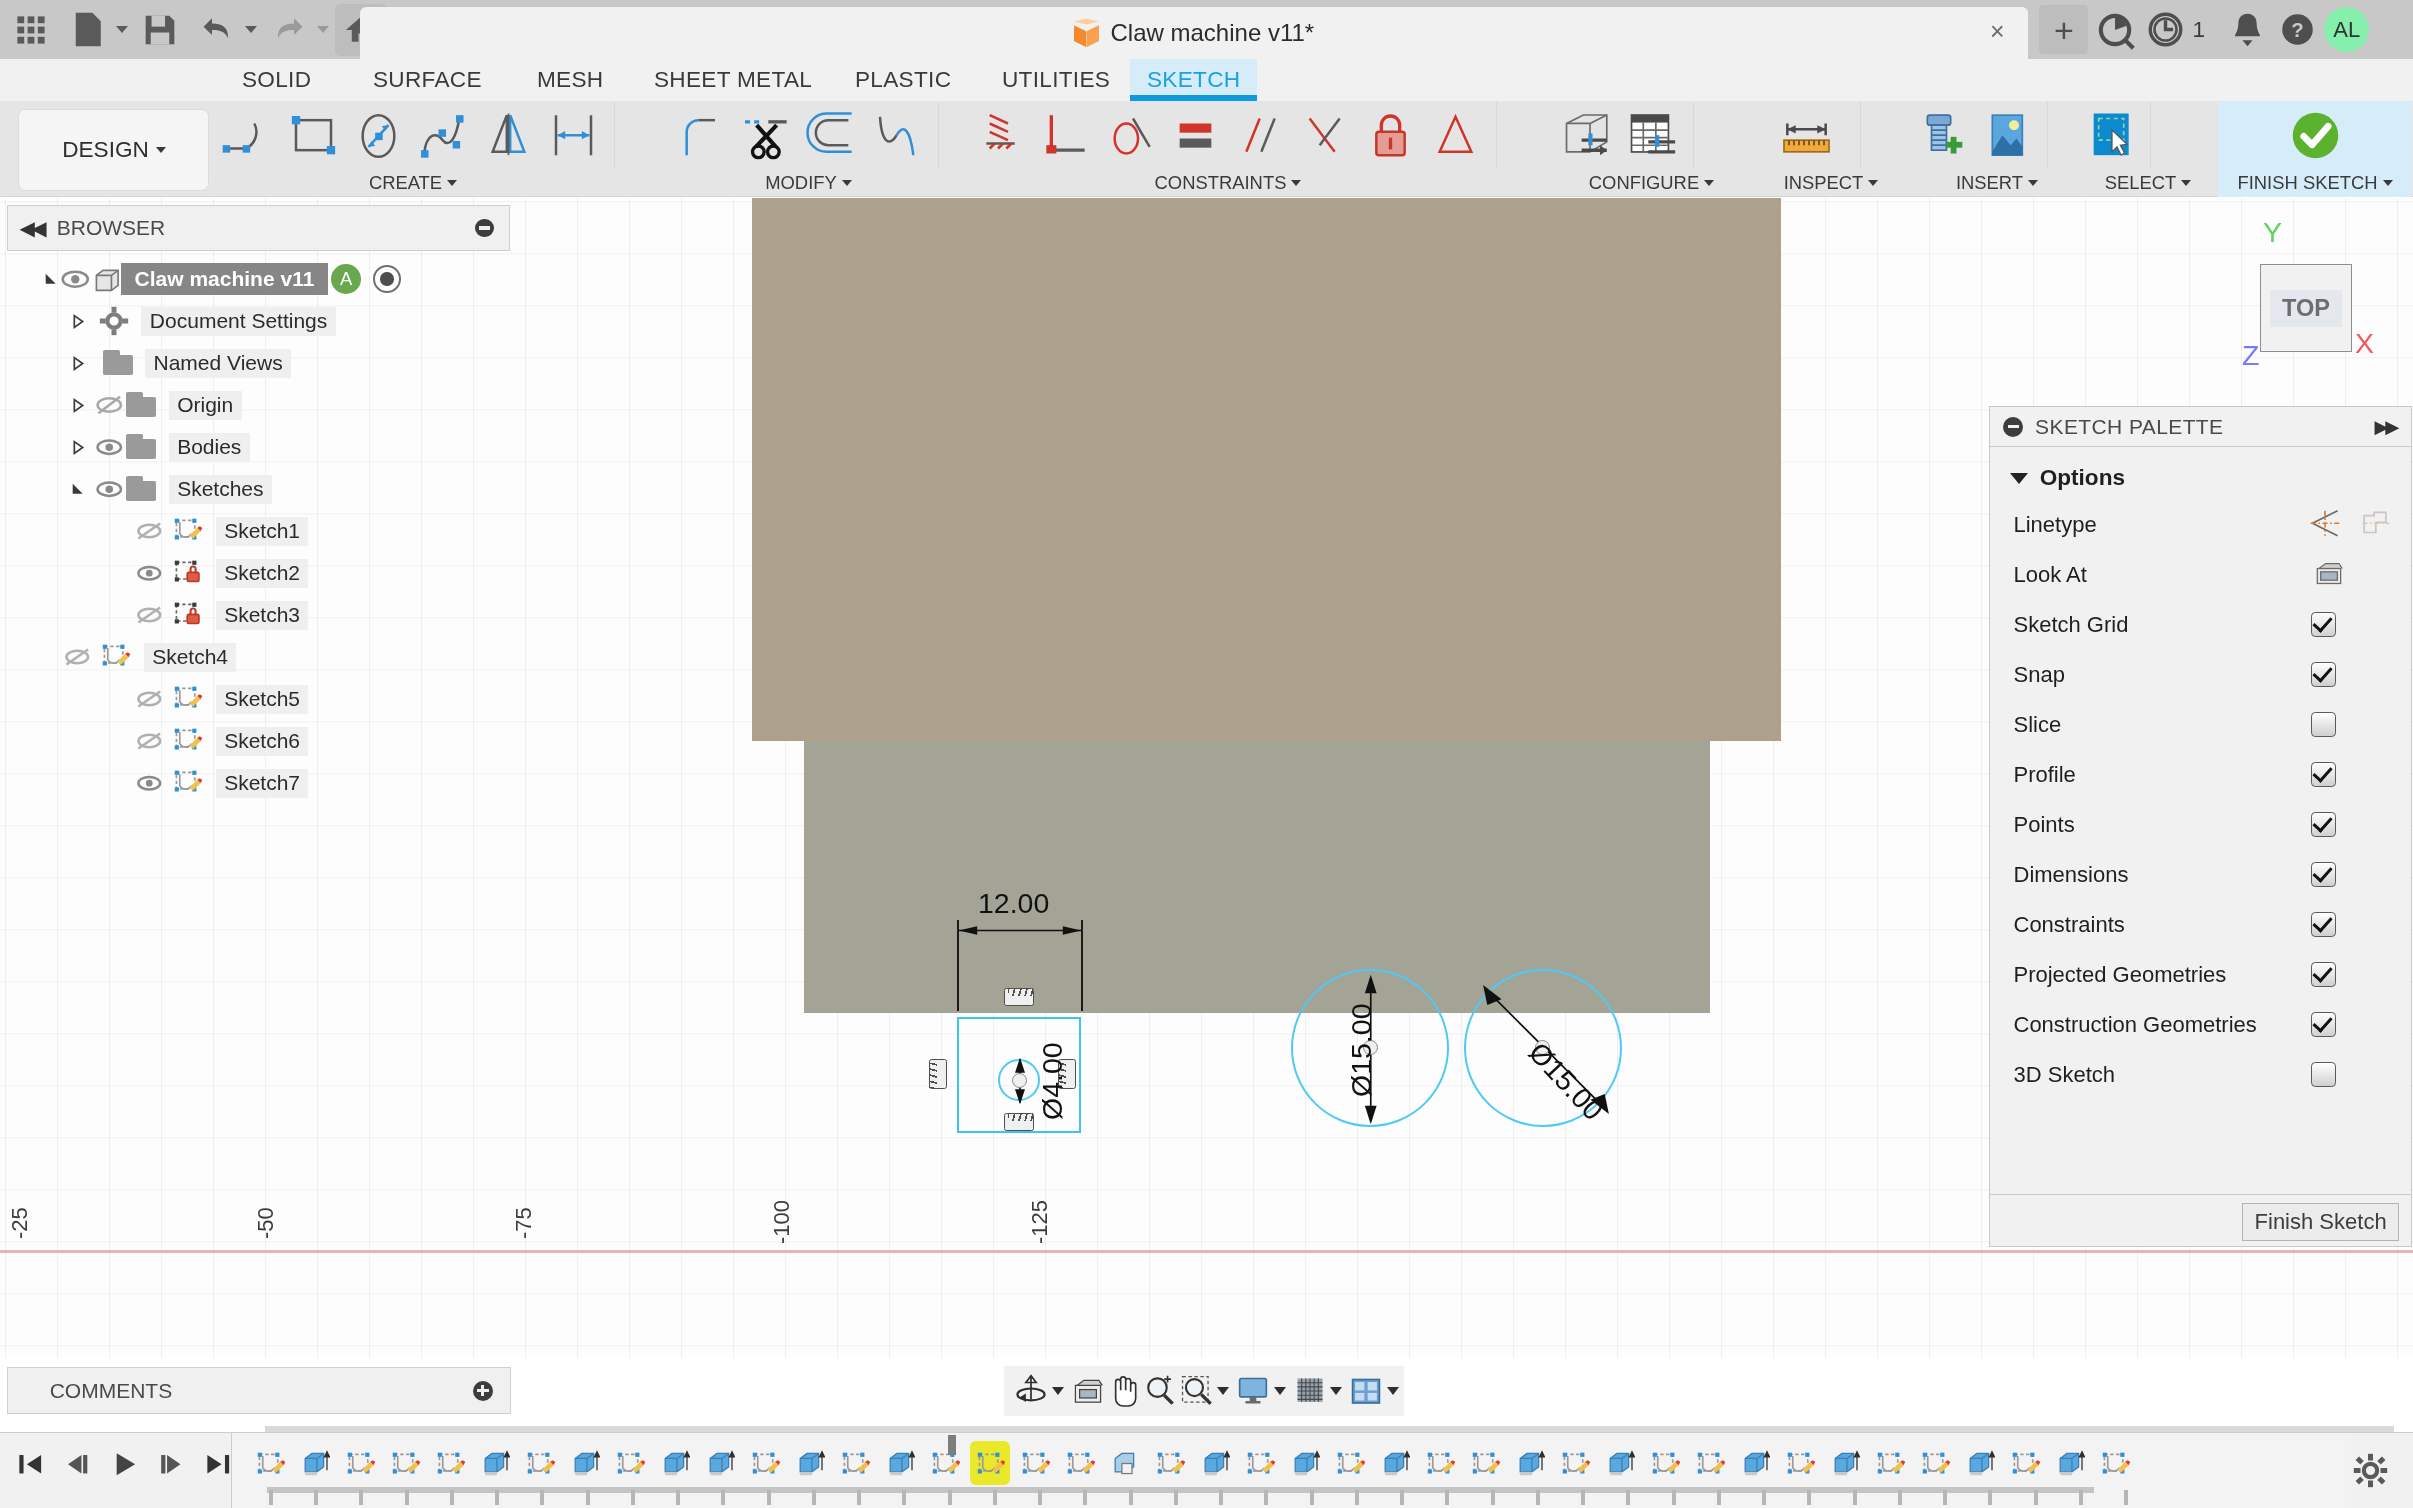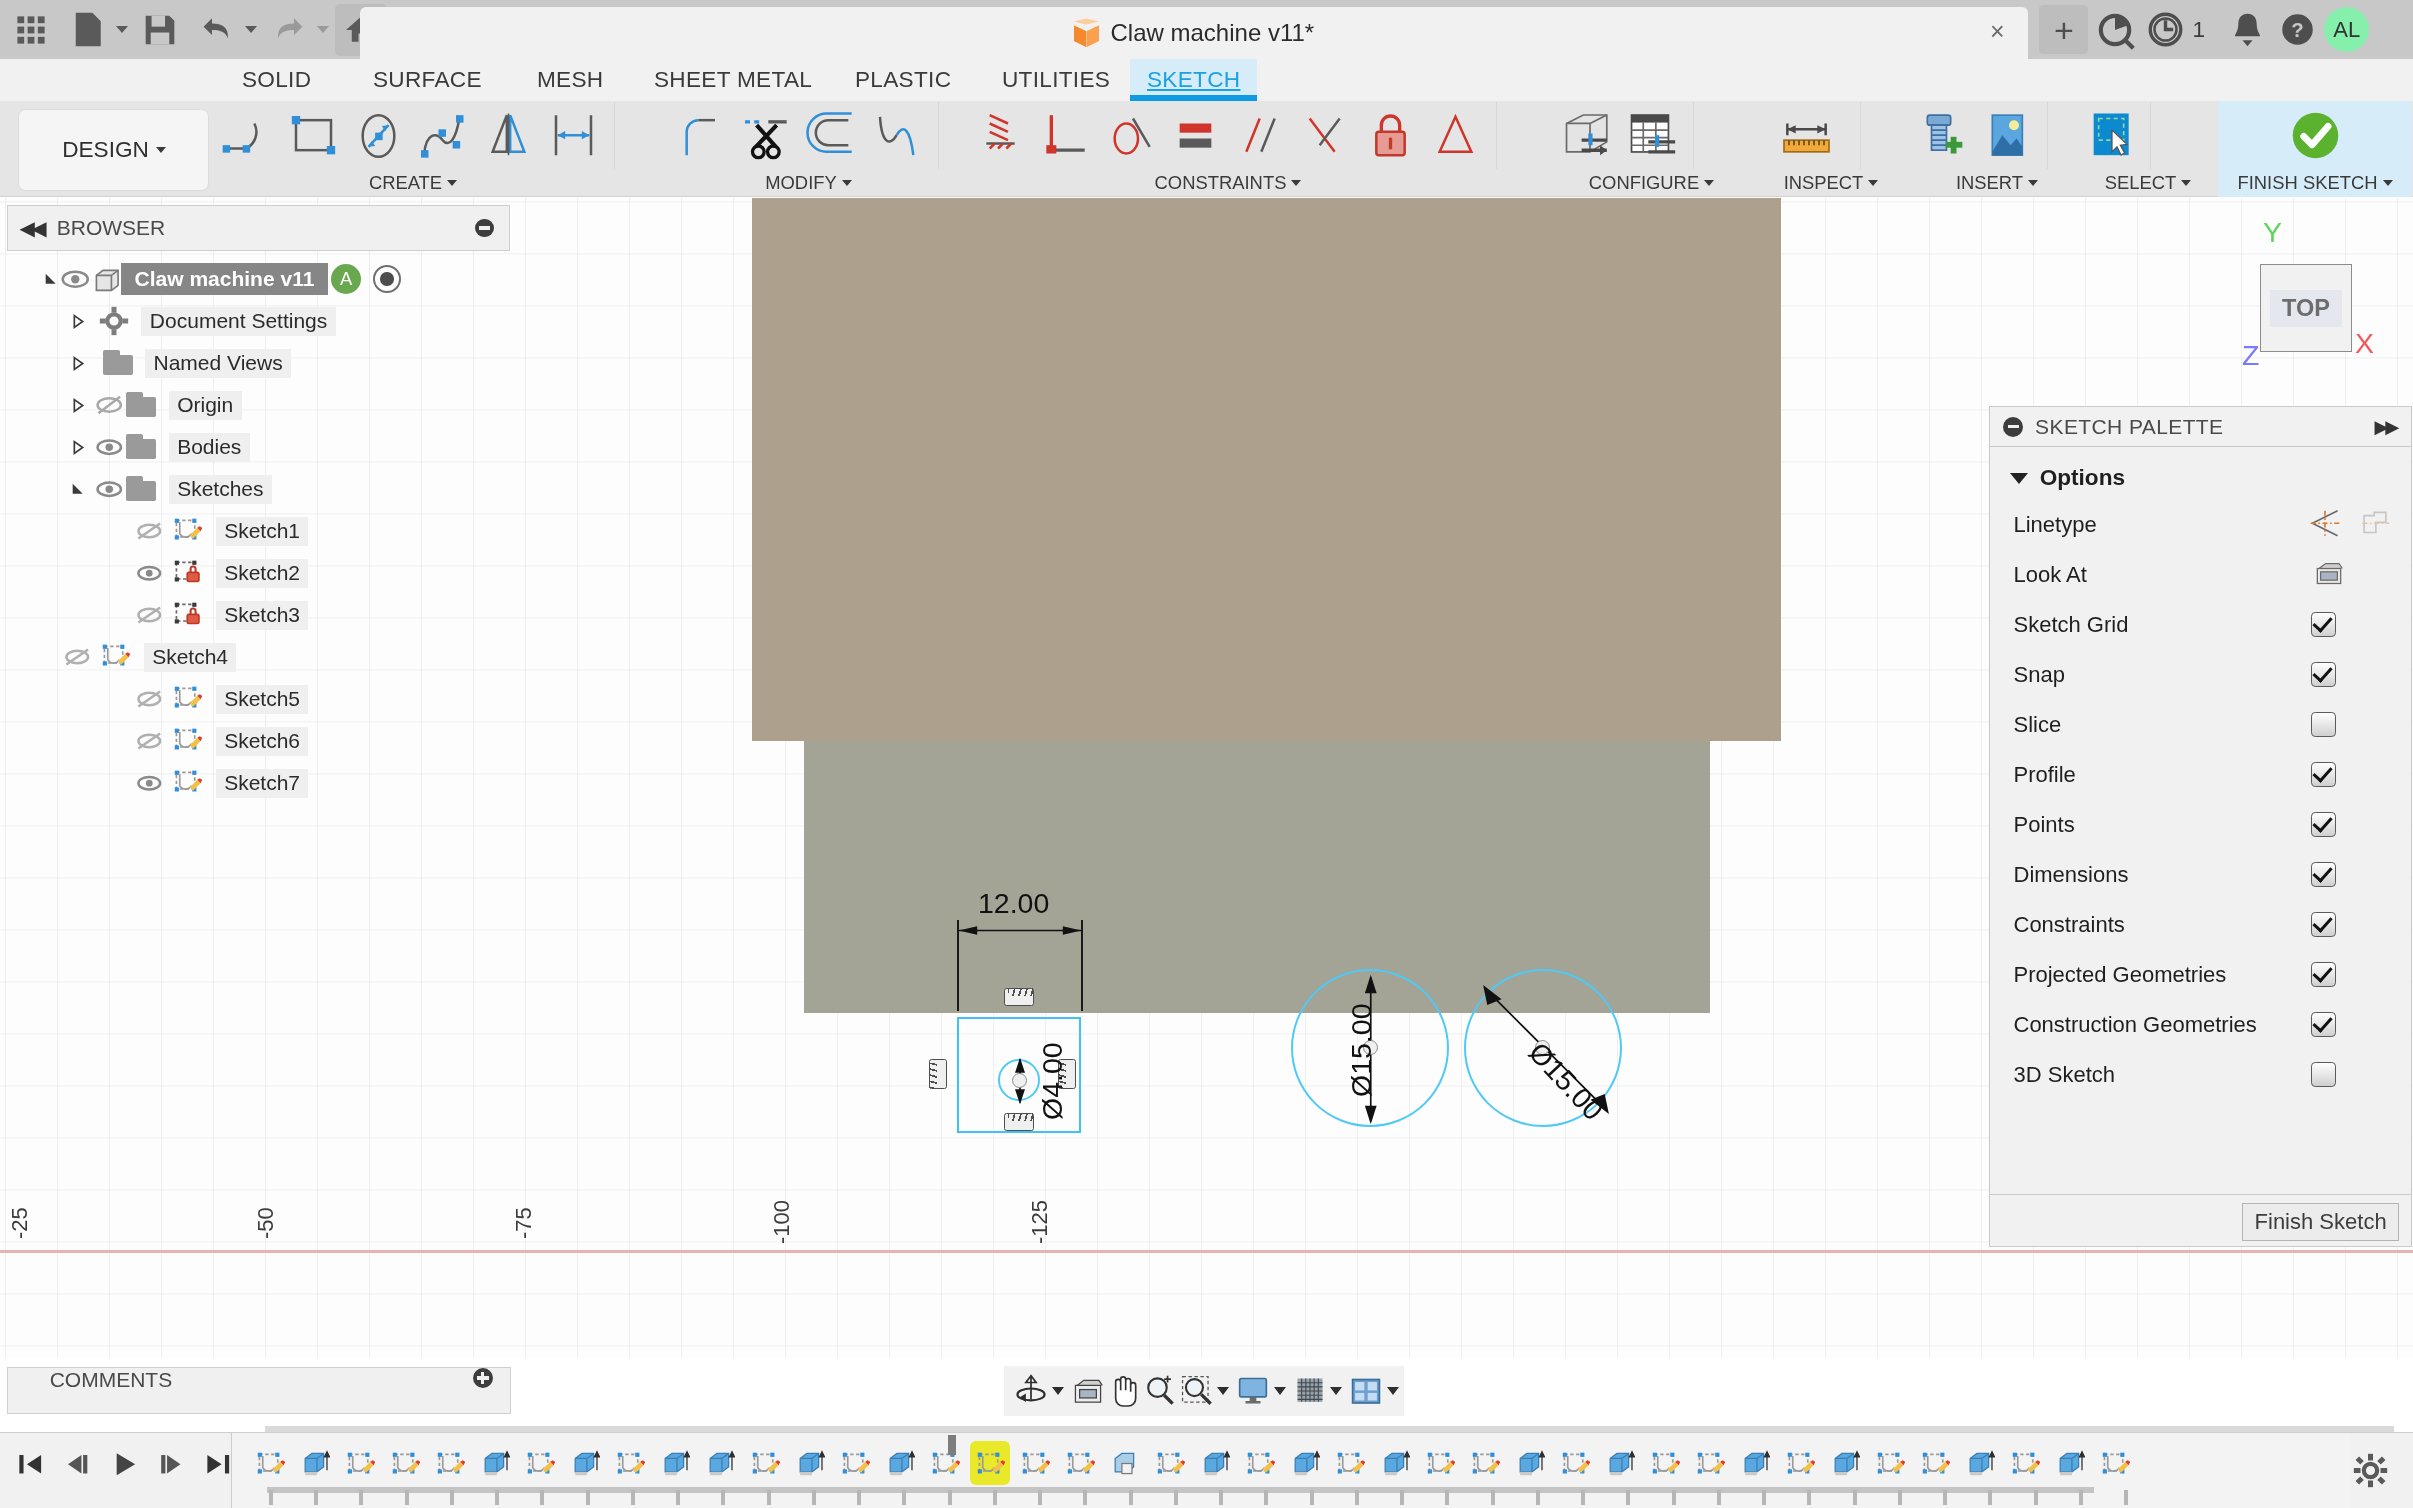--- a/index.html
+++ b/index.html
@@ -56,21 +56,21 @@
   
   .ribbon-tabs {
     position: absolute; top: 59px; left: 0; width: 2413px; height: 42px;
     background: #f1f1f1;
   }
   .rt {
     position: absolute; top: 0; height: 42px; padding: 0 17px;
     display: flex; align-items: center; font-size: 22.6px; color: #3a3a3a;
     letter-spacing: 0.3px;
   }
-  .rt.sel { color: #1aa1e0; background: #d6edf9; height: 42px; text-decoration: underline; }
+  .rt.sel { color: #1aa1e0; background: #d6edf9; height: 42px; }
   .rt.sel::after { content:''; position:absolute; left:0; bottom:0; width:100%; height:5.9px; background:#0e9ae0; }
 
   
   .ribbon {
     position: absolute; top: 101px; left: 0; width: 2413px; height: 96px;
     background: #e5e5e5; border-bottom: 0.8px solid #d2d2d2;
   }
   .design-btn {
     position: absolute; top: 8.4px; left: 18.4px; width: 191px; height: 82px;
     border: 0.8px solid #dcdcdc; border-radius: 7.5px; background:#f5f5f5;
@@ -194,21 +194,21 @@
     transform: rotate(-48deg) translate(0.8px,-2.5px); }
   .sp-ico { position:absolute; right: 70px; }
   .sp-ico2 { position:absolute; right: 20px; }
   .sp-footer { position:absolute; bottom:0; left:0; width:100%; height: 52px; border-top:0.8px solid #c9c9c9; }
   .fin-btn { position:absolute; right: 11.7px; top: 8.4px; padding: 5px 11.7px; border:0.8px solid #b4b4b4;
     background:#ececec; font-size: 22px; color:#3d3d3d; }
 
   
   .comments {
     position:absolute; top: 1367px; left: 6.7px; width: 504px; height: 47px;
-    background:#f0f0f0; border:0.8px solid #cfcfcf; display:flex;align-items:flex-start;
+    background:#f0f0f0; border:0.8px solid #cfcfcf; display:flex;align-items:center;
     font-size:21px;color:#4a4a4a;
   }
   .comments .lab{margin-left:42px;}
   .cm-plus{position:absolute;right:17px;width:20px;height:20px;border-radius:50%;background:#3d3d3d;}
   .cm-plus::after{content:'';position:absolute;left:4.2px;top:8.4px;width:11.7px;height:3.4px;background:#f0f0f0;}
   .cm-plus::before{content:'';position:absolute;left:8.4px;top:4.2px;width:3.4px;height:11.7px;background:#f0f0f0;}
 
   
   .navbar {
     position:absolute; top: 1366px; left: 1004px; width: 400px; height: 50px;

